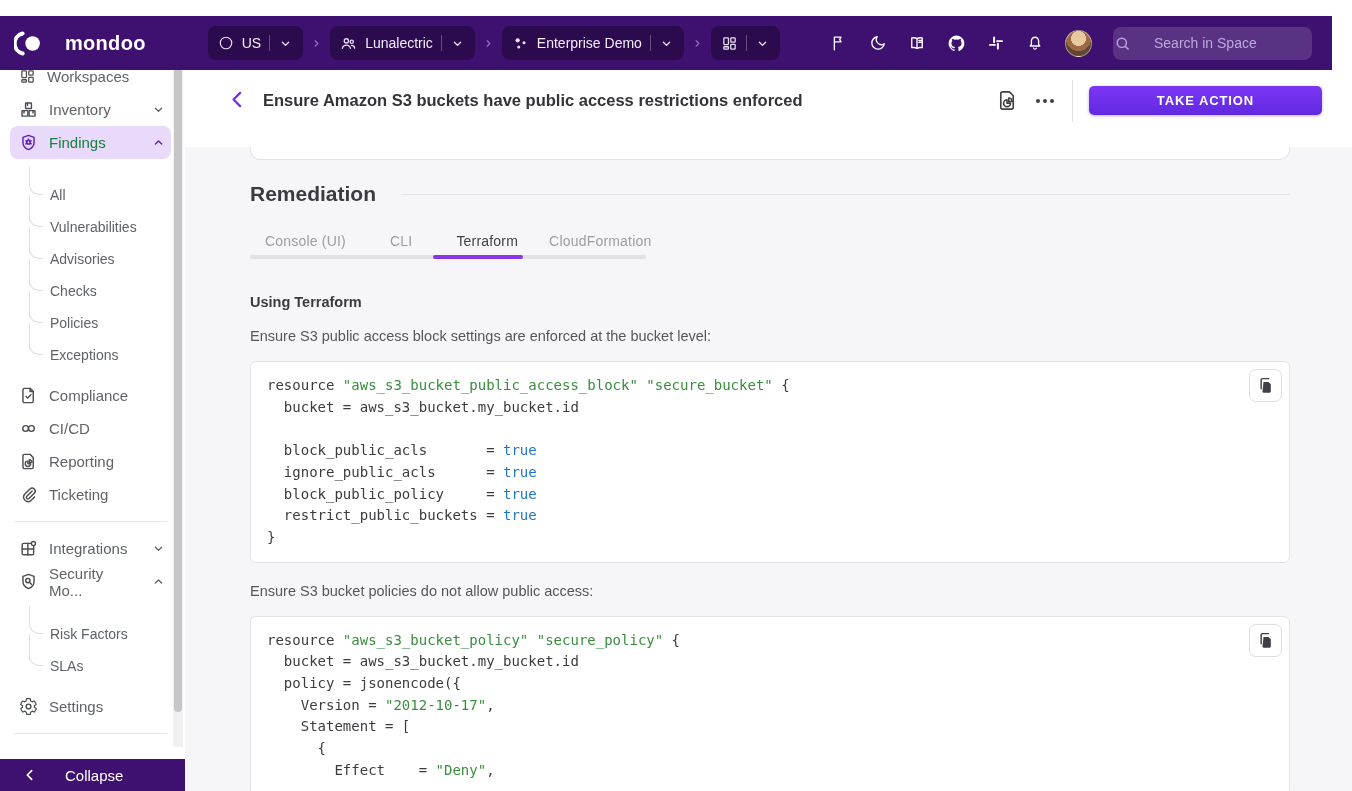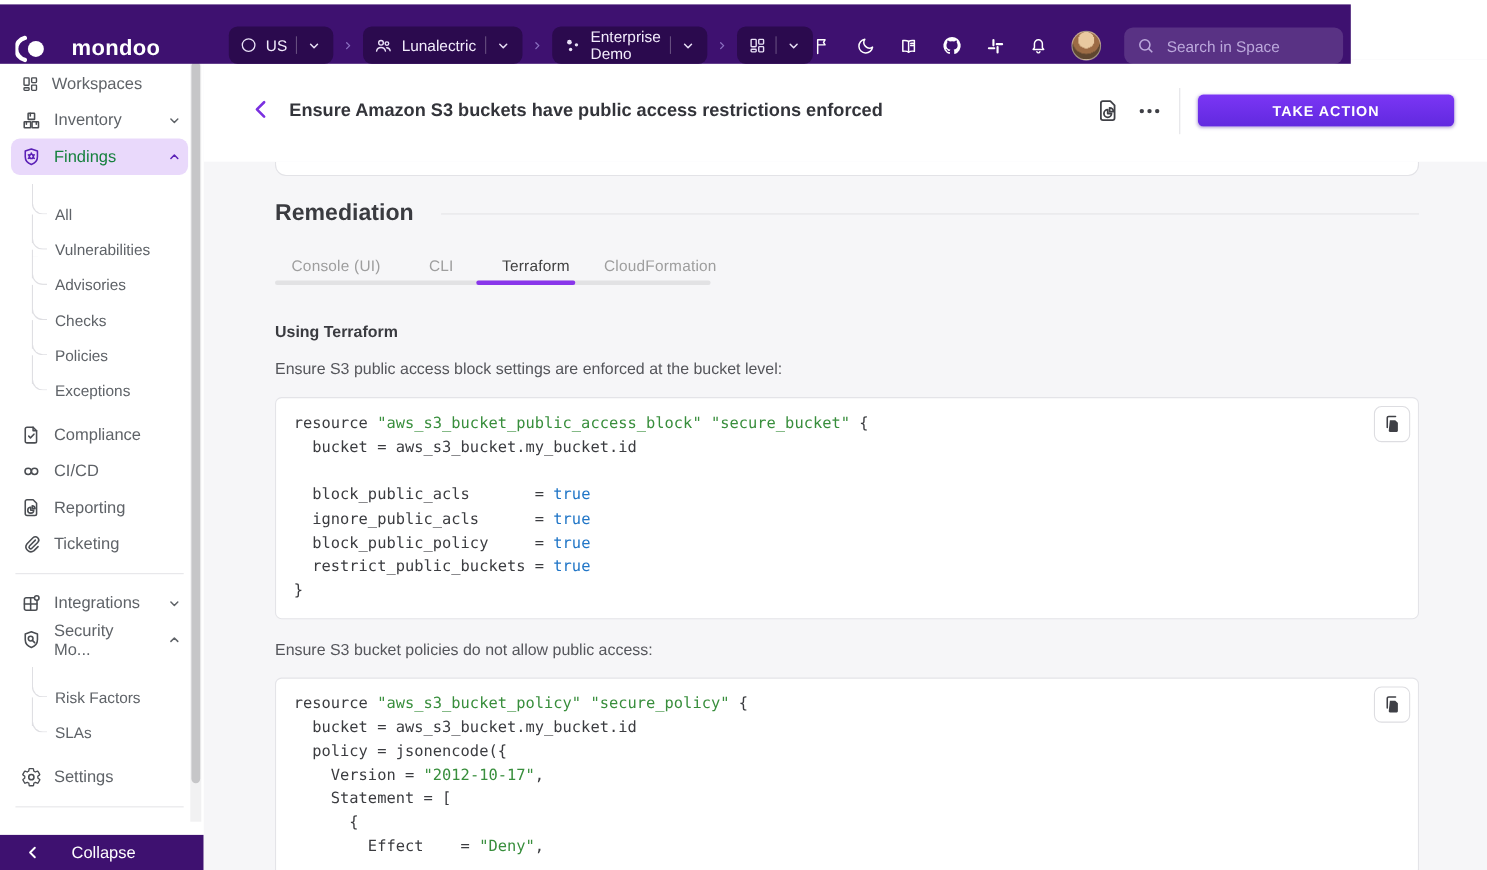--- a/index.html
+++ b/index.html
@@ -5,42 +5,42 @@
   * { box-sizing: border-box; }
   html,body { margin:0; padding:0; }
   body {
     width:1352px; height:791px; overflow:hidden; position:relative;
     font-family:"Liberation Sans", sans-serif; background:#fff; color:#3a3b40;
   }
   .icon svg { display:block; }
 
   
   .navbar {
-    position:absolute; top:4px; left:0; width:1228px; height:54px;
-    background:#3E1170; display:flex; align-items:flex-end; color:#fff; z-index:30;
+    position:absolute; top:16px; left:0; width:1332px; height:54px;
+    background:#3E1170; display:flex; align-items:center; color:#fff; z-index:30;
   }
   .brand { display:flex; align-items:center; gap:9px; padding-left:14px; cursor:pointer; }
   .brand-text { font-size:20px; font-weight:700; letter-spacing:.3px; }
   .crumbs { display:flex; align-items:center; gap:7px; margin-left:62px; }
   .chip {
     height:34px; background:#2B0A4E; border-radius:8px; display:flex; align-items:center;
     gap:8px; padding:0 10px; cursor:pointer; font-size:14px; color:#f2ecfb;
   }
   .chip .vdiv { width:1px; height:16px; background:rgba(255,255,255,.28); }
   .chip .icon, .crumb-sep { color:#e8e0f6; }
   .crumb-sep { color:#8a6fc0; }
   .nav-right { margin-left:auto; display:flex; align-items:center; gap:21px; padding-right:20px; }
   .nav-ico { color:#fff; cursor:pointer; background:none; border:none; padding:0; }
   .avatar {
     width:27px; height:27px; border-radius:50%; cursor:pointer; border:1px solid rgba(255,255,255,.4);
     background: radial-gradient(circle at 50% 30%, #e9c9a0 0 34%, #9c6b45 35% 58%, #5f4630 59% 100%);
   }
   .searchbox {
     width:199px; height:33px; border-radius:8px; background:rgba(255,255,255,.14);
-    display:flex; align-items:center; gap:9px; padding:0 11px;
+    display:flex; align-items:center; gap:21px; padding:0 1px;
   }
   .searchbox input {
     background:transparent; border:none; outline:none; color:#fff; font-size:14px; width:100%;
     font-family:"Liberation Sans",sans-serif;
   }
   .searchbox input::placeholder { color:#BCA9DC; }
   .searchbox .icon { color:#BCA9DC; }
 
   
   .sidebar { position:absolute; top:54px; left:0; width:185px; bottom:0; background:#fff; z-index:20; }

